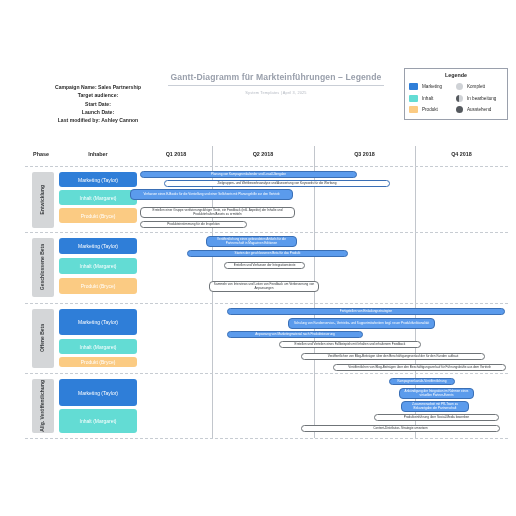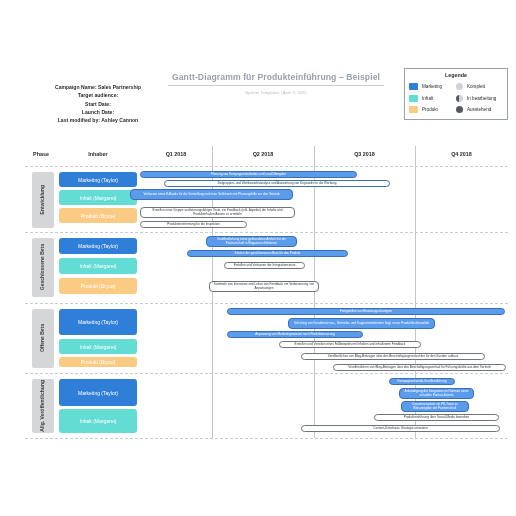--- a/index.html
+++ b/index.html
@@ -90,21 +90,21 @@
 
   <div class="campaign-info">
     <div>Campaign Name: Sales Partnership</div>
     <div>Target audience:</div>
     <div>Start Date:</div>
     <div>Launch Date:</div>
     <div>Last modified by: Ashley Cannon</div>
   </div>
 
   <div class="title-block">
-    <div class="title">Gantt-Diagramm für Produkteinführung – Beispiel</div>
+    <div class="title">Gantt-Diagramm für Markteinführungen – Legende</div>
     <div class="subtitle">System Templates  |  April 3, 2025</div>
   </div>
 
   <div class="legend">
     <div class="legend-title">Legende</div>
     <div class="legend-rows">
       <div class="legend-row">
         <div class="legend-left">
           <span class="sw" style="background:#2f7ed8"></span>
           <span class="lg-text">Marketing</span>

